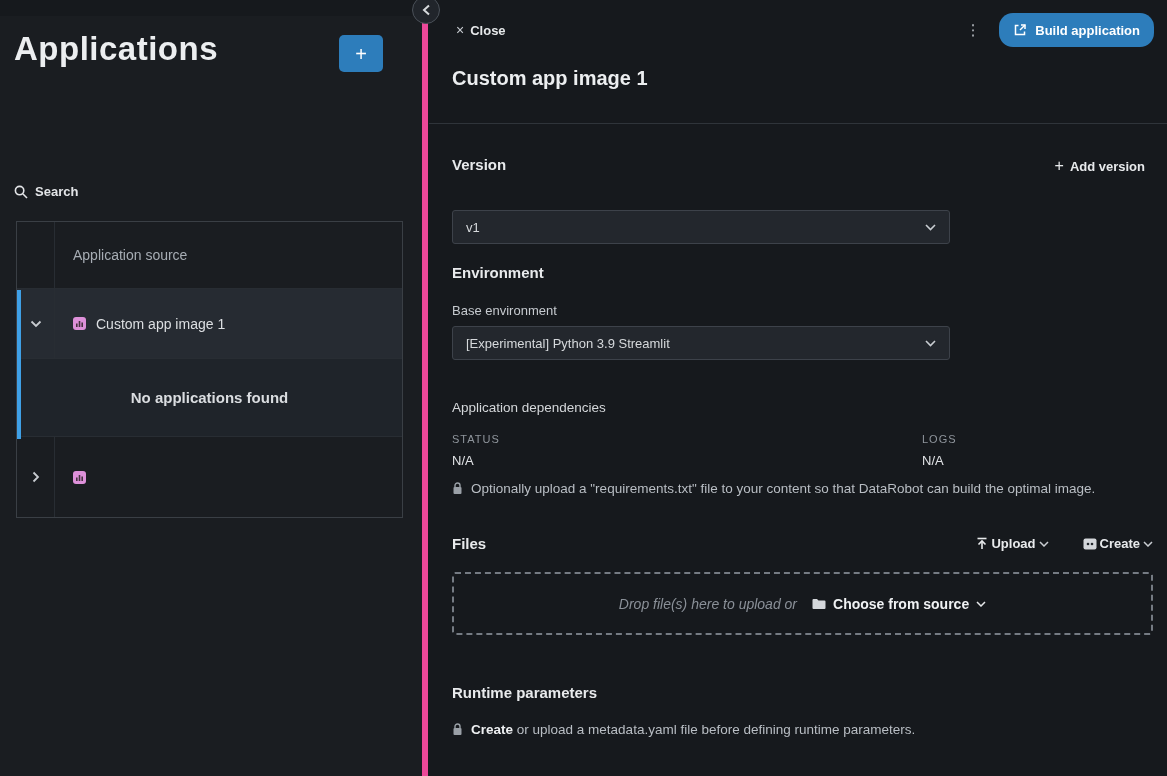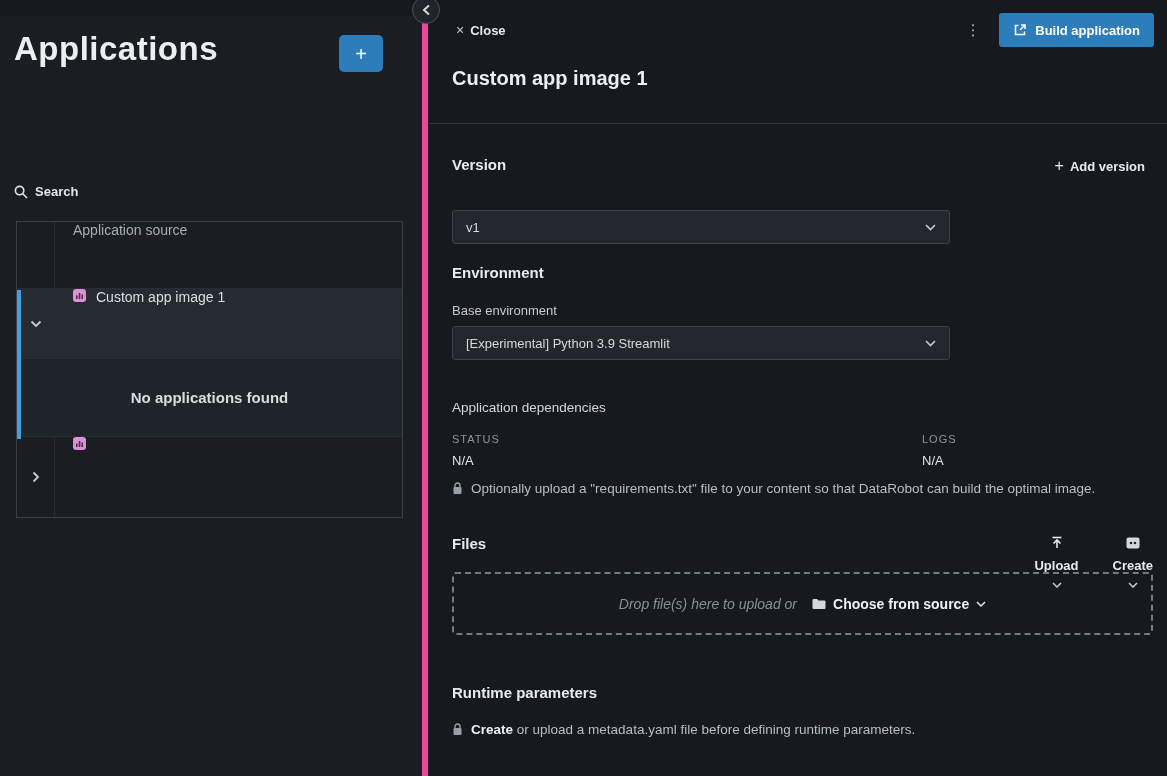--- a/index.html
+++ b/index.html
@@ -36,21 +36,21 @@
     position:absolute; left:16px; top:205px; width:387px;
     border:1px solid #3a3f45; background:transparent;
   }
   .blue-bar { position:absolute; left:0; top:68px; width:4px; height:149px; background:#3fa0e6; z-index:2; }
   .lrow { display:flex; align-items:stretch; border-bottom:1px solid #282d33; position:relative; }
   .lrow:last-child { border-bottom:none; }
   .expander-cell {
     width:38px; flex:0 0 38px; border-right:1px solid #282d33;
     display:flex; align-items:center; justify-content:center; cursor:pointer;
   }
-  .lrow-body { flex:1; display:flex; align-items:flex-start; gap:10px; padding-left:18px; overflow:hidden; }
+  .lrow-body { flex:1; display:flex; align-items:center; gap:10px; padding-left:18px; overflow:hidden; }
   .row-header { height:67px; }
   .row-header .lrow-body { color:#a7adb4; font-size:14px; }
   .row-selected { height:70px; background:#262b32; cursor:pointer; }
   .row-selected .lrow-body { color:#dcdfe2; font-size:14px; }
   .row-empty { height:78px; background:#1f242a; display:flex; align-items:center; justify-content:center; }
   .row-empty .empty-msg { font-size:15px; font-weight:700; color:#dadde0; }
   .row-plain { height:80px; cursor:pointer; }
   .row-plain .lrow-body { color:#dcdfe2; font-size:14px; white-space:nowrap; }
   .row-plain .lrow-label { white-space:nowrap; overflow:hidden; }
   .app-icon {
@@ -74,21 +74,21 @@
     font-size:13px; font-weight:700; font-family:"Liberation Sans", sans-serif;
   }
   .close-x { font-size:14px; font-weight:400; color:#c9cdd2; }
   .kebab-btn {
     position:absolute; left:534px; top:18px; width:20px; height:24px;
     background:none; border:none; cursor:pointer; color:#b9bec4;
     font-size:15px; letter-spacing:0; line-height:24px;
   }
   .build-btn {
     position:absolute; right:13px; top:13px; height:34px; padding:0 14px;
-    background:#2d7dbb; border:none; border-radius:3px; cursor:pointer;
+    background:#2d7dbb; border:none; border-radius:14px; cursor:pointer;
     display:flex; align-items:center; gap:8px; color:#fff;
     font-size:13px; font-weight:700; font-family:"Liberation Sans", sans-serif;
   }
   .detail-title { position:absolute; left:23px; top:67px; font-size:20px; font-weight:700; color:#eceef0; }
 
   .sec-h { position:absolute; left:23px; font-size:15px; font-weight:700; color:#e8eaec; }
   .h-version { top:156px; }
   .h-env { top:264px; }
   .h-files { top:535px; }
   .h-runtime { top:684px; }
@@ -117,22 +117,22 @@
   .kv-status { position:absolute; left:23px; top:433px; }
   .kv-logs { position:absolute; left:493px; top:433px; }
 
   .note { position:absolute; left:23px; display:flex; align-items:center; gap:8px; font-size:13.5px; color:#b9bec4; }
   .note-deps { top:481px; }
   .note-runtime { top:722px; }
   .note-strong { color:#eef0f2; font-weight:700; }
 
   .files-actions { position:absolute; right:14px; top:536px; display:flex; align-items:center; gap:34px; }
   .txt-btn {
-    display:flex; align-items:center; gap:9px; background:none; border:none; cursor:pointer;
-    color:#e8eaec; font-size:13px; font-weight:700; font-family:"Liberation Sans", sans-serif;flex-direction:column;
+    display:flex; align-items:center; gap:3px; background:none; border:none; cursor:pointer;
+    color:#e8eaec; font-size:13px; font-weight:700; font-family:"Liberation Sans", sans-serif;
   }
   .dropzone {
     position:absolute; left:23px; right:14px; top:572px; height:63px;
     border:2px dashed #757b83; border-radius:3px;
     display:flex; align-items:center; justify-content:center; gap:15px;
   }
   .dz-text { font-size:14px; color:#8a9098;font-style:italic; }
   .choose-btn {
     display:flex; align-items:center; gap:7px; background:none; border:none; cursor:pointer;
     color:#f0f2f4; font-size:14px; font-weight:700; font-family:"Liberation Sans", sans-serif;

